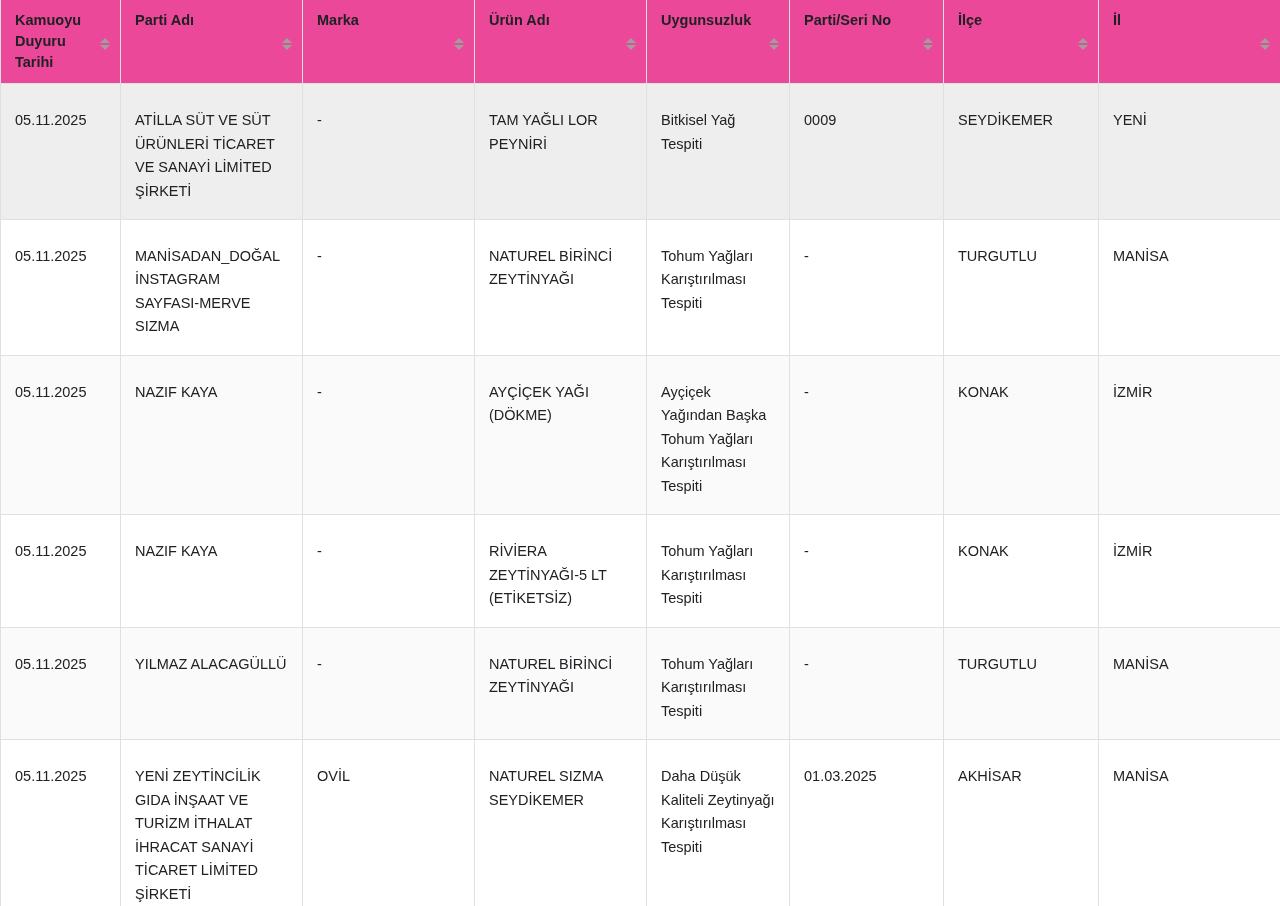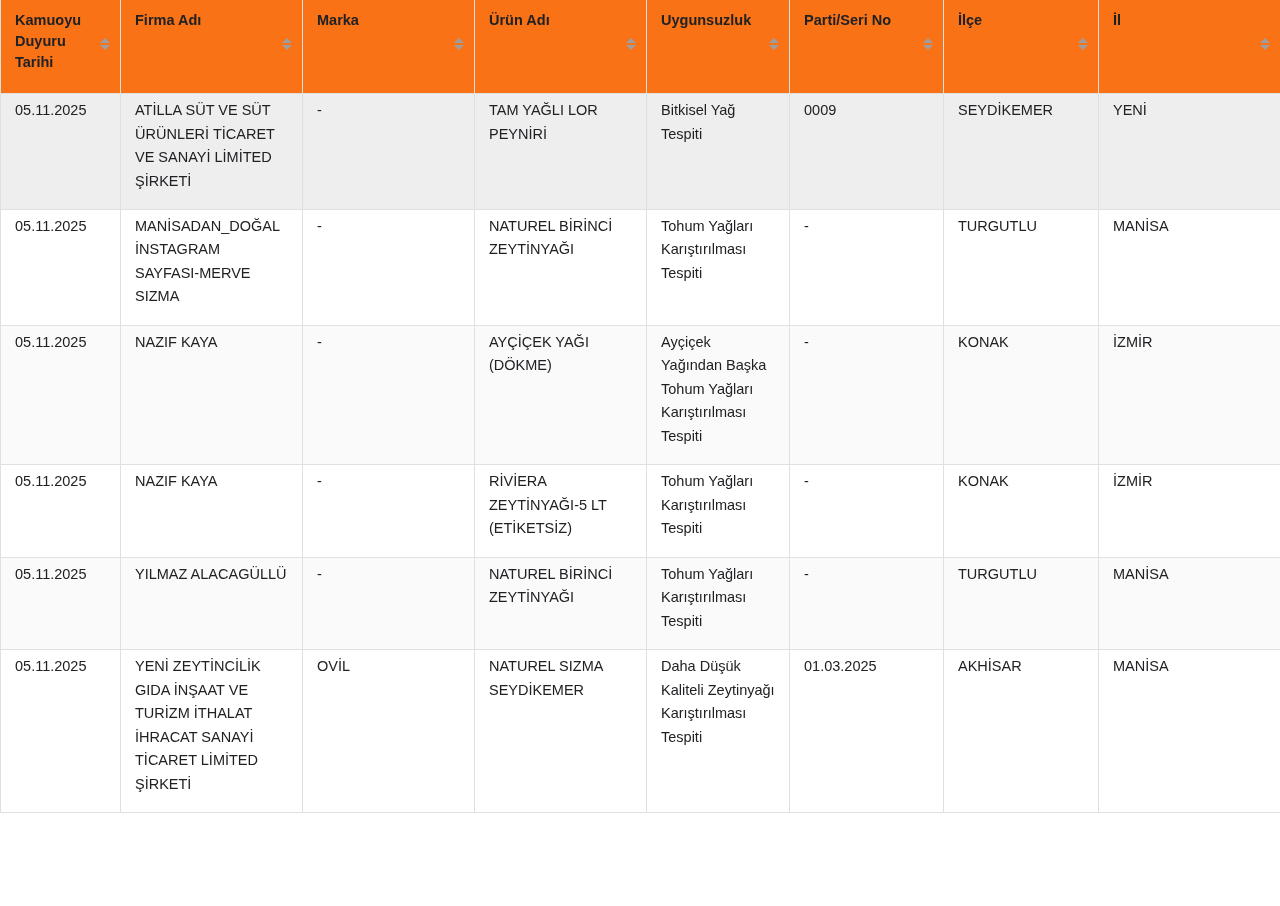--- a/index.html
+++ b/index.html
@@ -27,24 +27,24 @@
   table.data-table col.c0 { width: 120px; }
   table.data-table col.c1 { width: 182px; }
   table.data-table col.c2 { width: 172px; }
   table.data-table col.c3 { width: 172px; }
   table.data-table col.c4 { width: 143px; }
   table.data-table col.c5 { width: 154px; }
   table.data-table col.c6 { width: 155px; }
   table.data-table col.c7 { width: 182px; }
 
   table.data-table thead th {
-    background: #f97316;
+    background: #ec4899;
     border: 1px solid #e0e0e0;
     border-top: none;
-    padding: 10px 12px 20px 14px;
+    padding: 10px 12px 10px 14px;
     text-align: left;
     vertical-align: top;
     font-weight: bold;
     font-size: 14.5px;
     color: #202124;
     height: 80px;
     box-sizing: border-box;
     position: relative;
     line-height: 1.45;
   }
@@ -73,21 +73,21 @@
     top: 0;
     border-bottom: 5px solid #9e9e9e;
   }
   .sort-icon .down {
     top: 7px;
     border-top: 5px solid #9e9e9e;
   }
 
   table.data-table tbody td {
     border: 1px solid #e0e0e0;
-    padding: 5px 14px 16px 14px;
+    padding: 25px 14px 16px 14px;
     vertical-align: top;
     line-height: 1.62;
     color: #202124;
     font-size: 14.5px;
     box-sizing: border-box;
     word-wrap: break-word;
   }
   table.data-table tbody tr.shaded td {
     background: #eeeeee;
   }
@@ -116,21 +116,21 @@
     <thead>
       <tr>
         <th>
           <span class="th-inner">Kamuoyu Duyuru Tarihi</span>
           <span class="sort-icon">
               <span class="up"></span>
               <span class="down"></span>
             </span>
         </th>
         <th>
-          <span class="th-inner">Firma Adı</span>
+          <span class="th-inner">Parti Adı</span>
           <span class="sort-icon">
               <span class="up"></span>
               <span class="down"></span>
             </span>
         </th>
         <th>
           <span class="th-inner">Marka</span>
           <span class="sort-icon">
               <span class="up"></span>
               <span class="down"></span>

